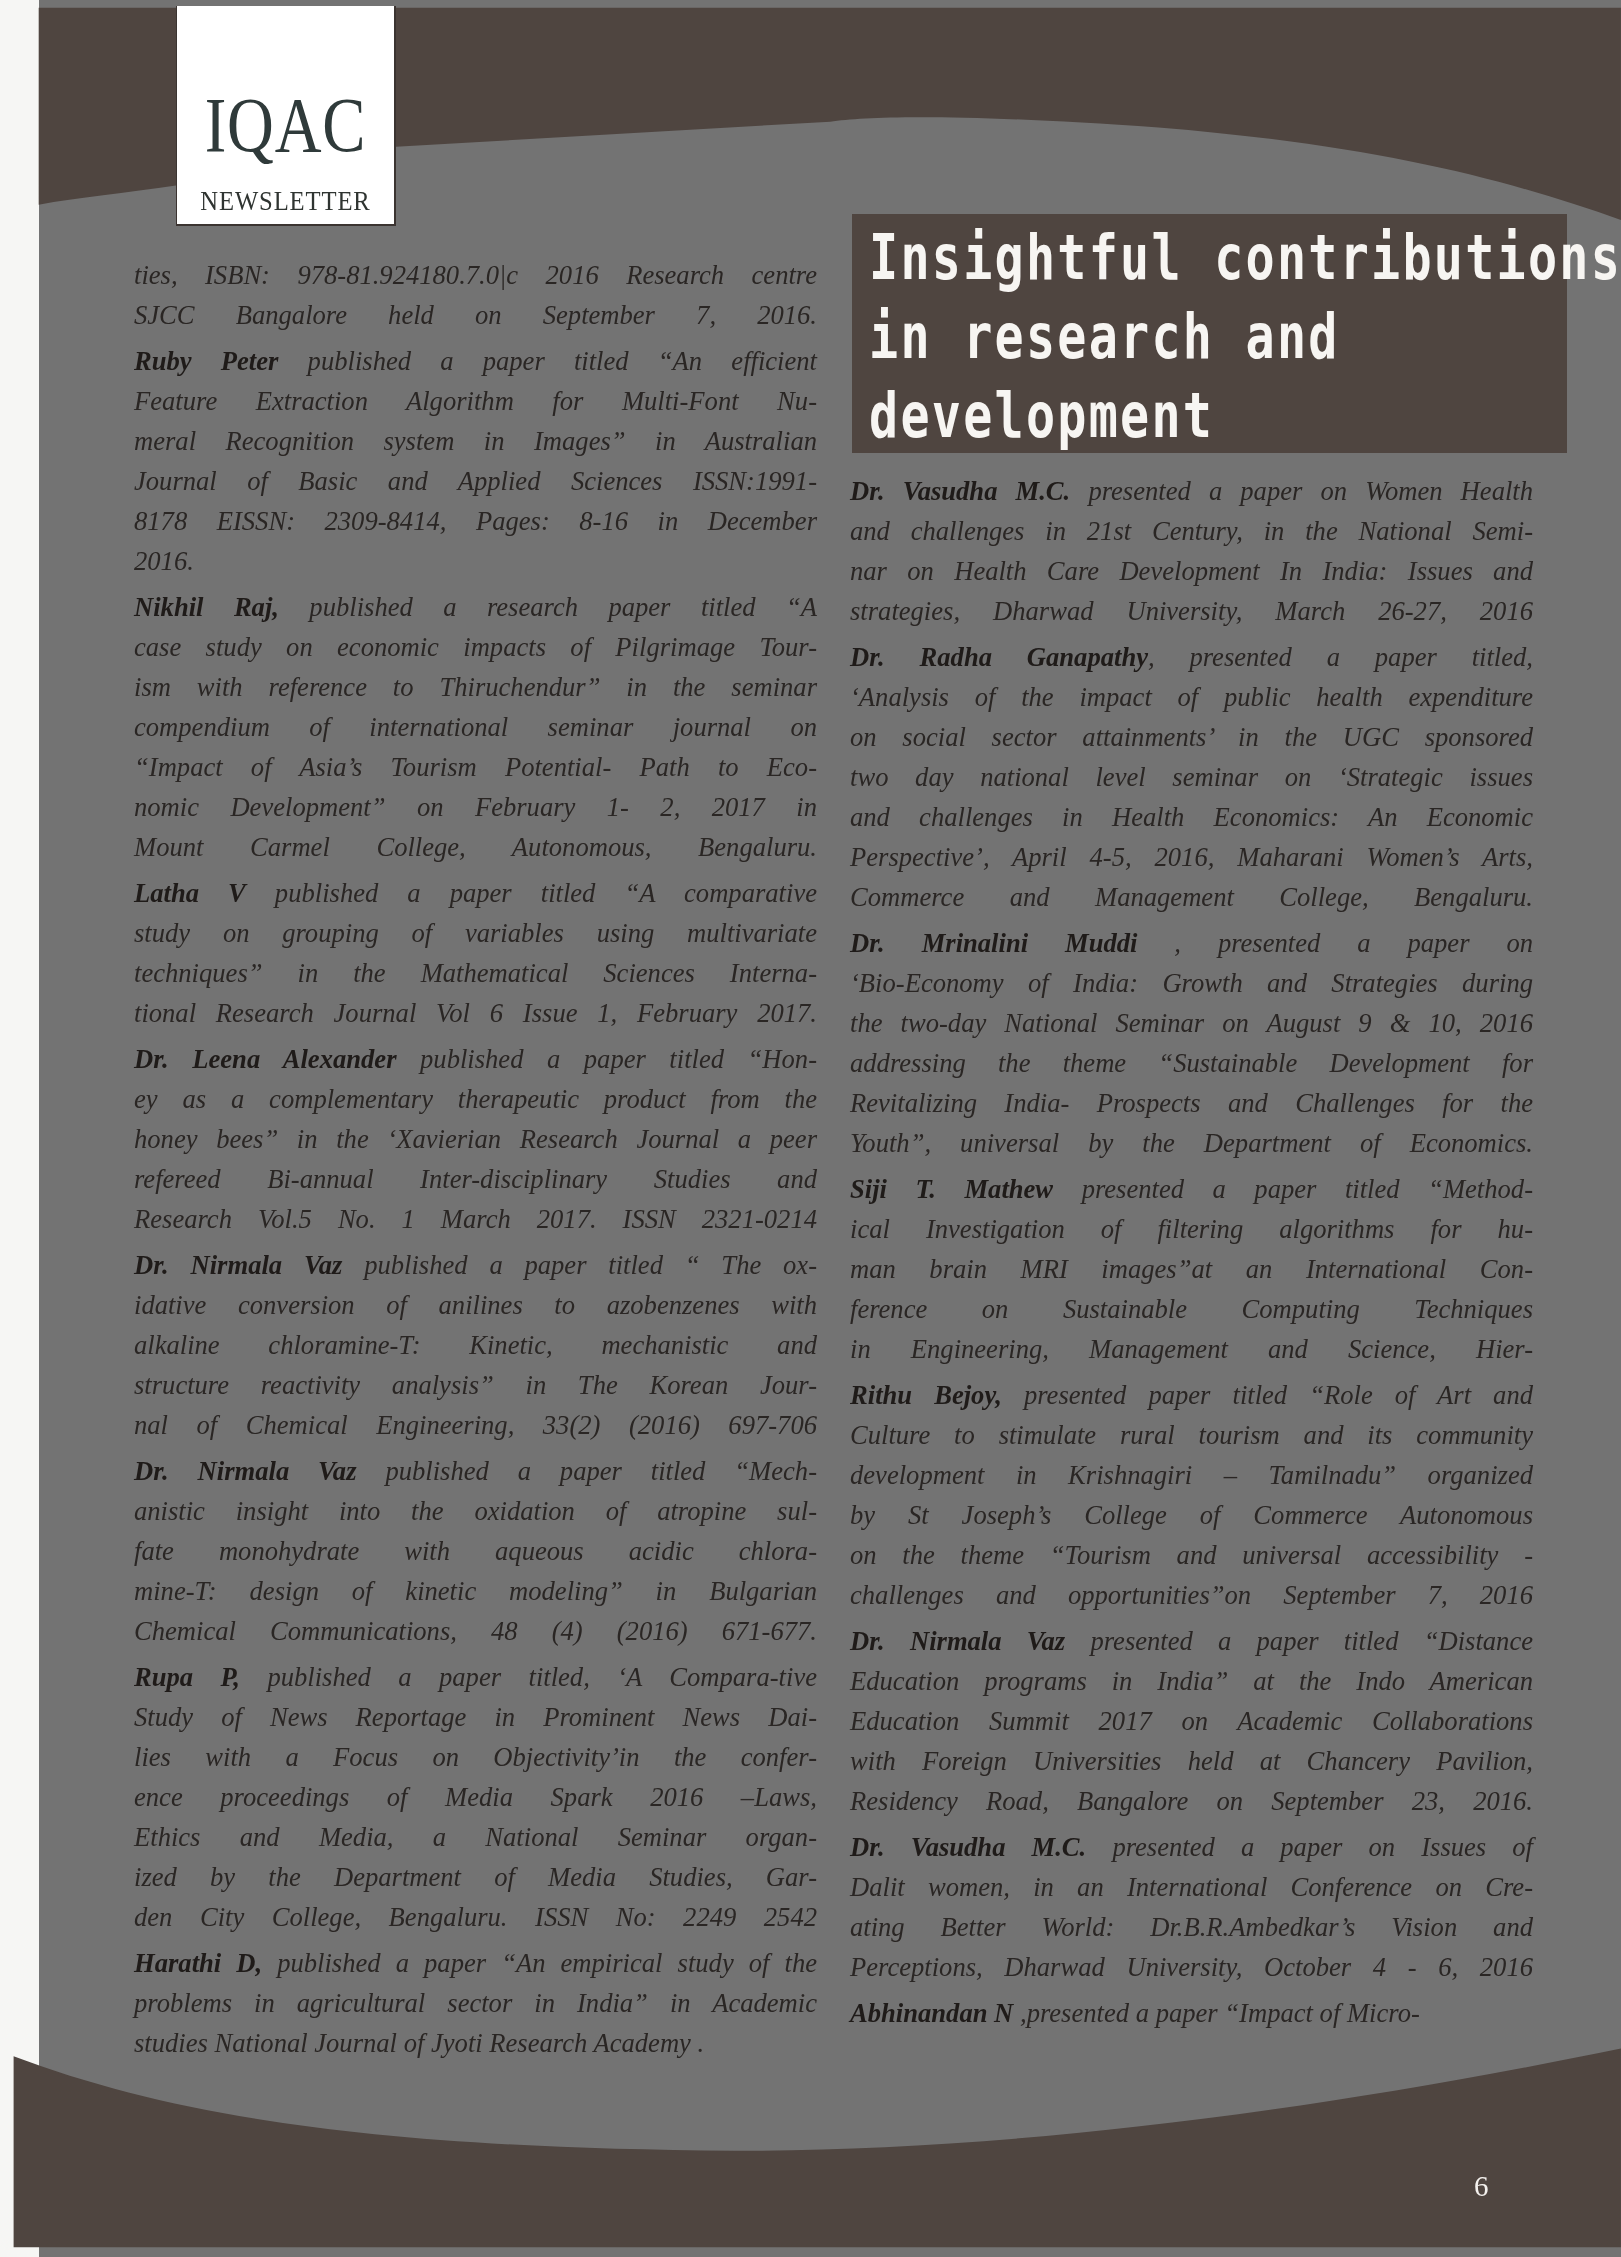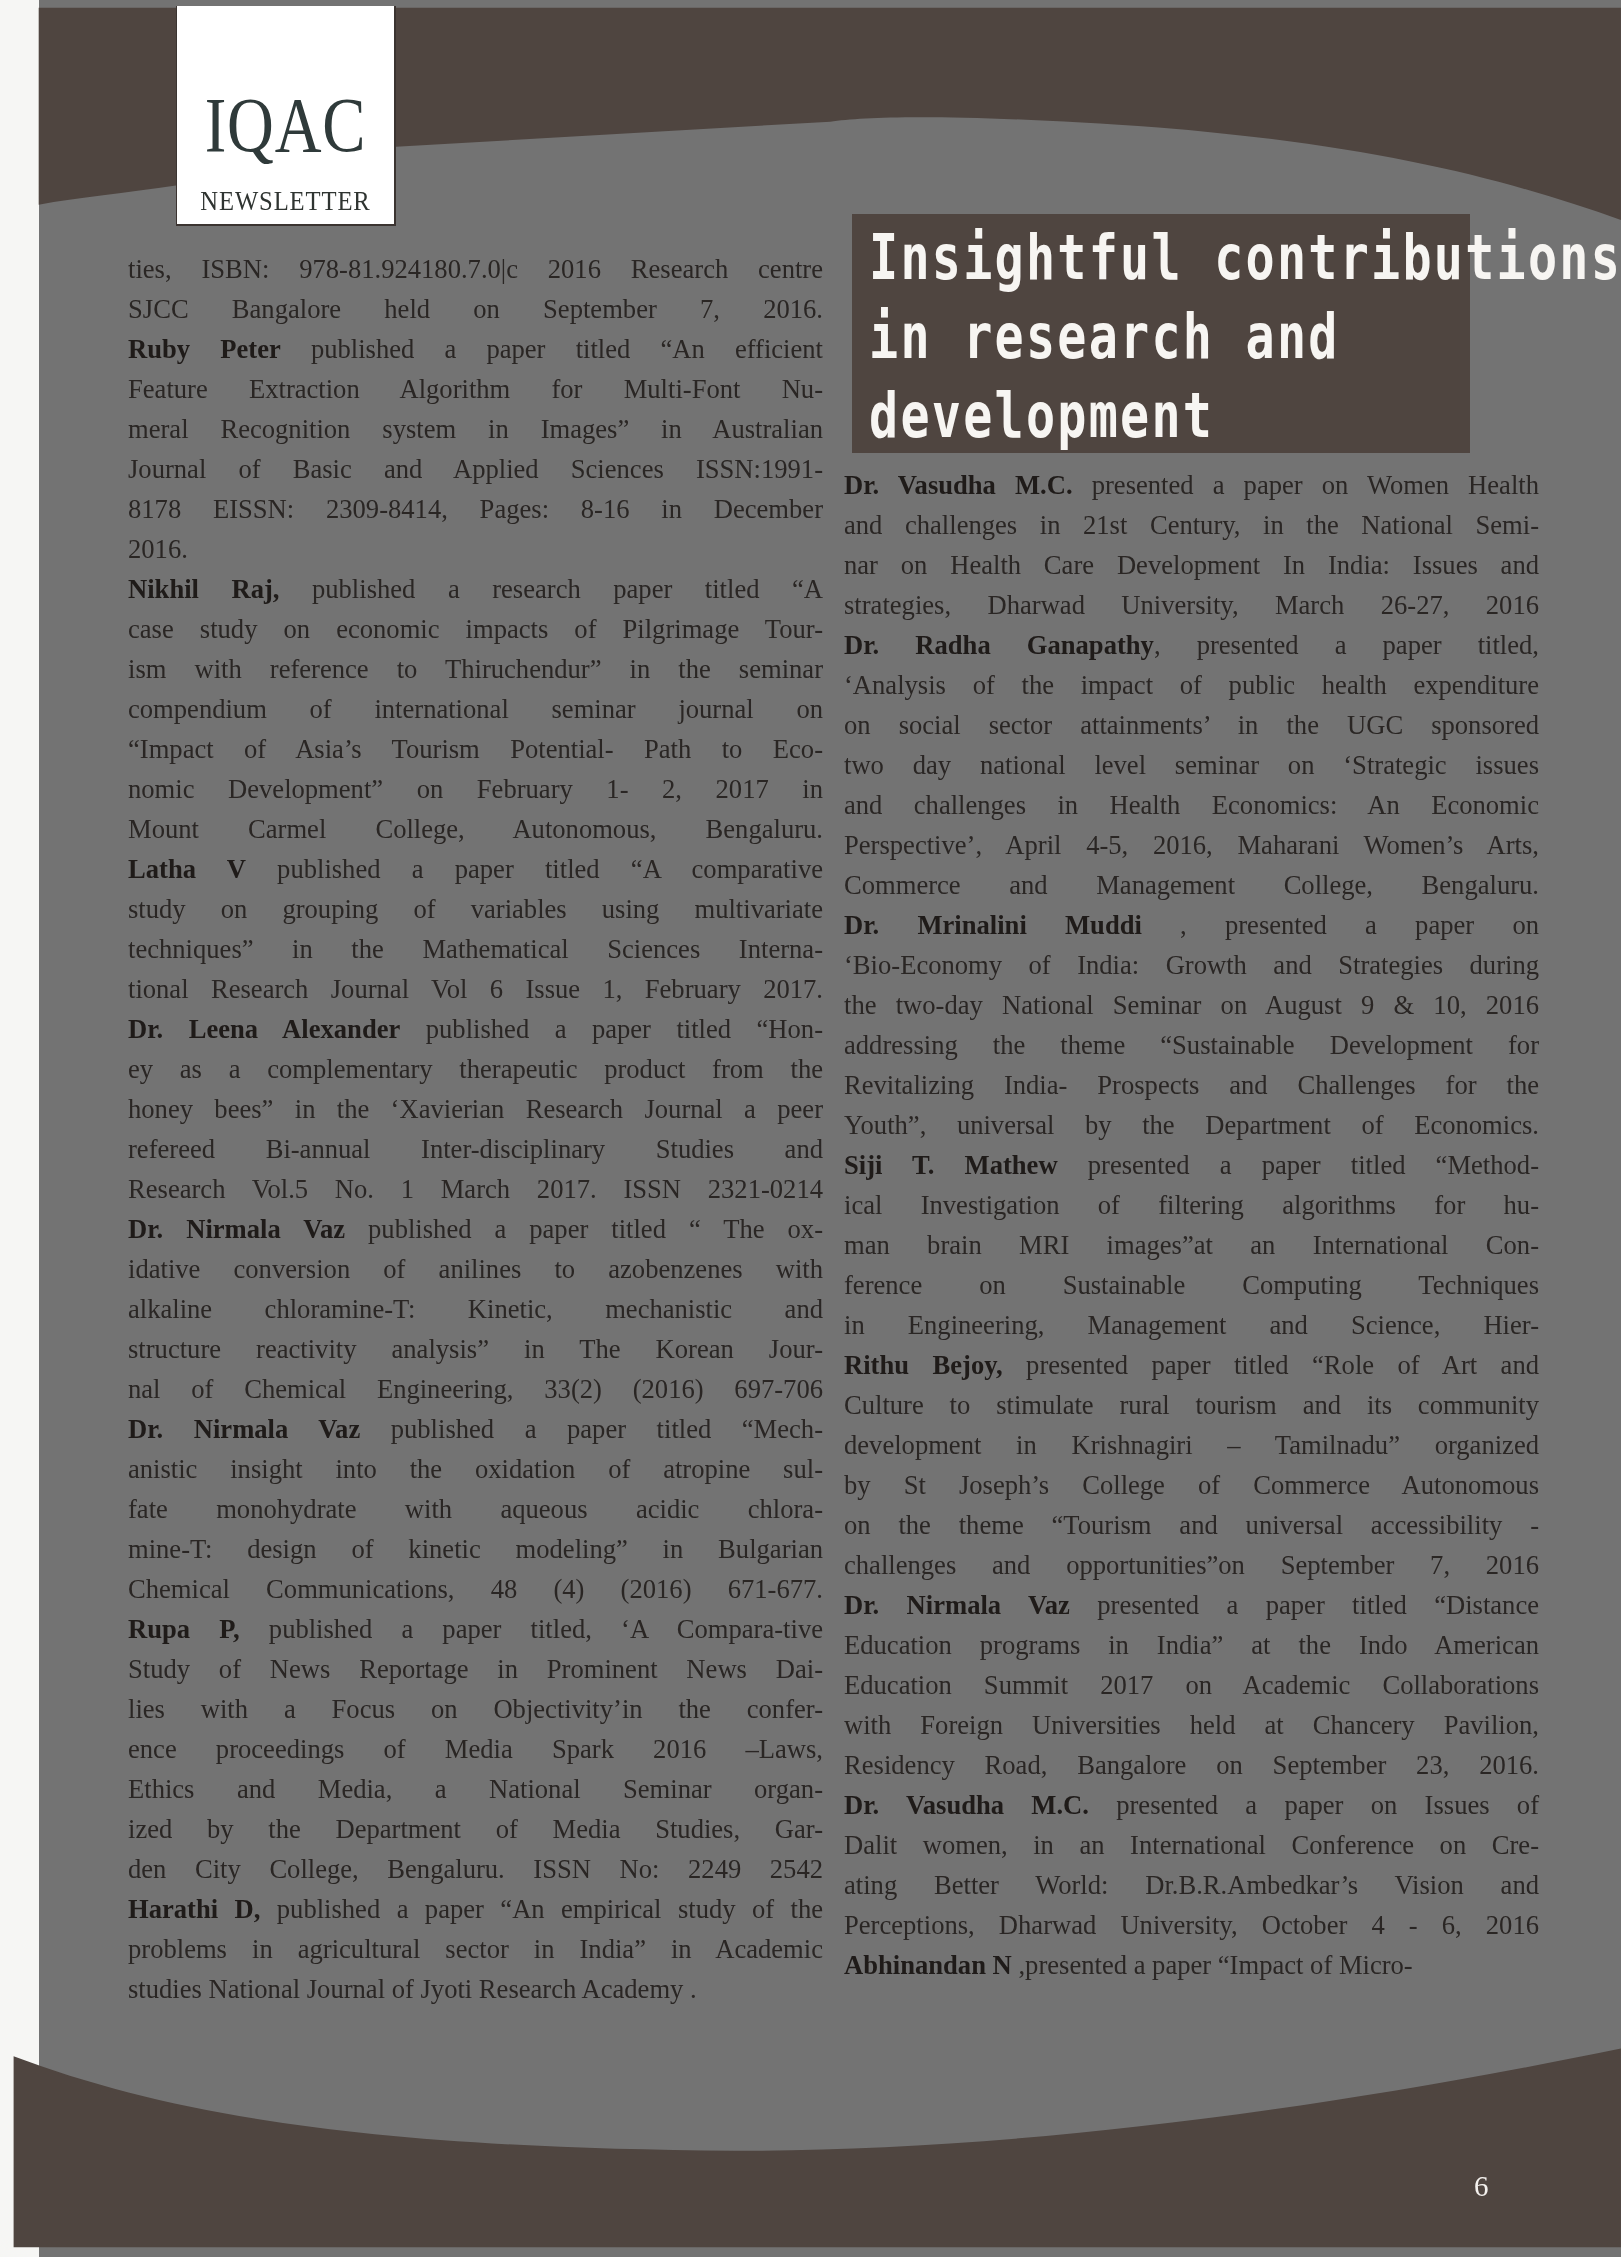--- a/index.html
+++ b/index.html
@@ -12,28 +12,28 @@
               background: #ffffff; border-left: 1.9px solid #3b3431; border-right: 2.9px solid #3b3431;
               border-bottom: 2.9px solid #3b3431; box-sizing: border-box; }
   .masthead .iqac { position: absolute; left: 0; right: 0; top: 79px; text-align: center;
                     font-family: "Liberation Serif", serif; font-size: 79px; line-height: 79px;
                     color: #2f3a3a; letter-spacing: 1px; transform: scaleX(0.82); }
   .masthead .nl { position: absolute; left: 0; right: 0; top: 180px; text-align: center;
                   font-family: "Liberation Serif", serif; font-size: 28px; line-height: 29px;
                   color: #2f3431; letter-spacing: 1px; transform: scaleX(0.88); }
   .col { position: absolute; top: 0; width: 695px; font-size: 26.6px; line-height: 40px;
          text-align: justify; }
-  .col p { margin: 0; }
+  .col p { margin: 6px; font-style: italic; }
   .col .ln { display: block; white-space: nowrap; text-align: justify; text-align-last: justify; height: 40px; }
   .col .ln.last { text-align-last: left; }
   .col b { font-weight: bold; color: #1f1b19; }
   .col-left { left: 128px; top: 249px; }
   .col-right { left: 844px; top: 465px; }
-  .heading-box { position: absolute; left: 852px; top: 214px; width: 618px; height: 239px;
-                 background: #4f4540; }
+  .heading-box { position: absolute; left: 852px; top: 214px; width: 671px; height: 239px;
+                 background: #4f4540; padding-left: 44px; }
   .heading-box .h { position: absolute; left: 17.4px; top: 3.9px; color: #f7f5f2;
                     font-family: "DejaVu Sans Mono", "Liberation Mono", monospace; font-weight: bold;
                     font-size: 62px; line-height: 79px; letter-spacing: 2.9px; transform: scaleX(0.78);
                     transform-origin: left top; white-space: nowrap; }
   .page-num { position: absolute; left: 1474px; top: 2170px; color: #f4f1ee;
               font-family: "Liberation Serif", serif; font-size: 29px; }
 </style>
 </head>
 <body>
 

